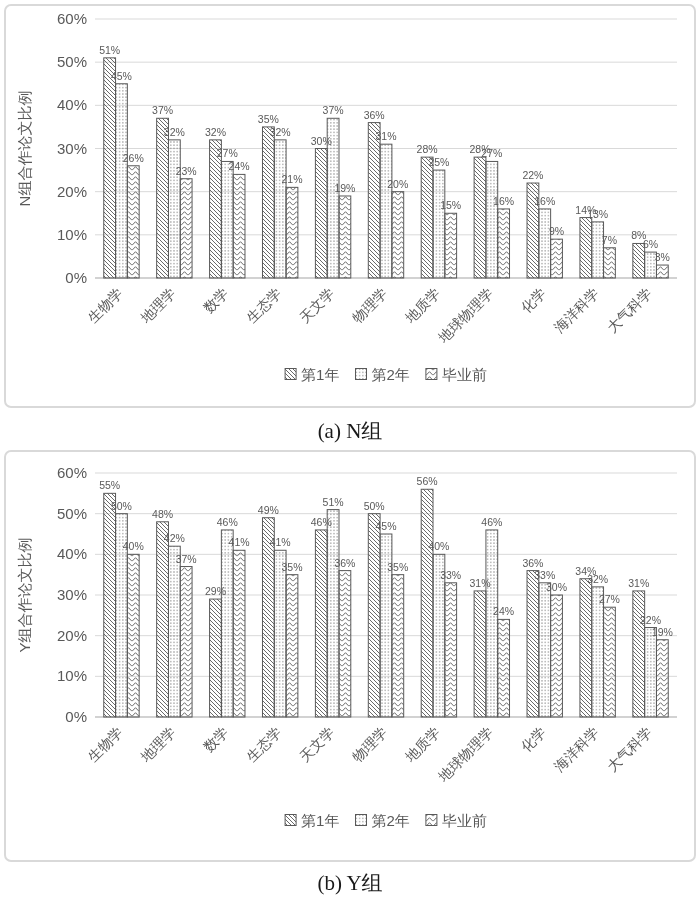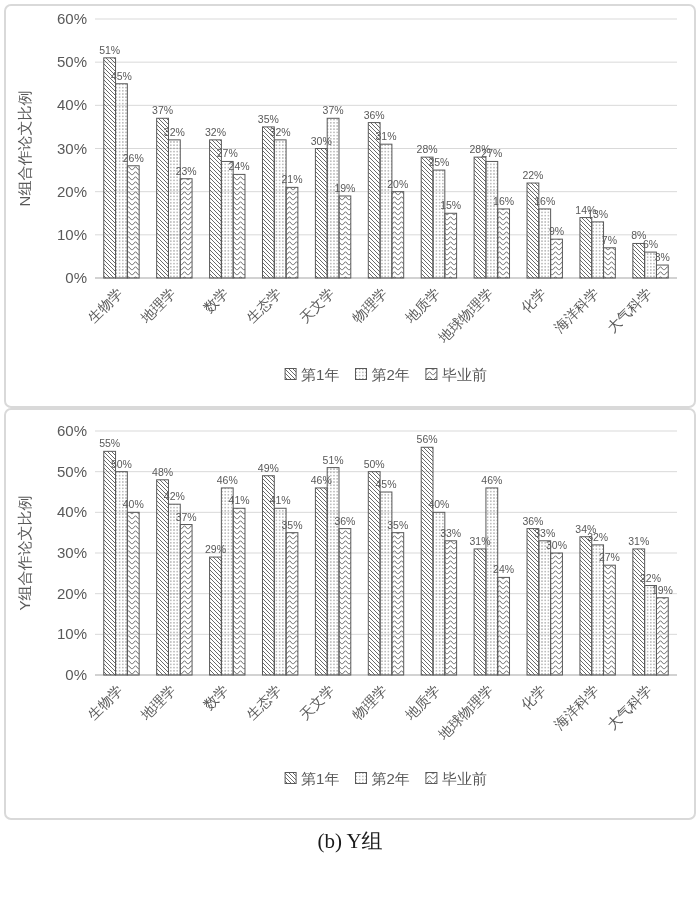--- a/index.html
+++ b/index.html
@@ -147,20 +147,21 @@
             <rect x="279.1" y="362.5" width="11" height="11" fill="url(#pat-diagonal-down-0)" stroke="#595959" stroke-width="1"></rect>
             <text x="295.1" y="373.5" fill="#595959" font-size="15">第1年</text>
             <rect x="349.5" y="362.5" width="11" height="11" fill="url(#pat-dots-0)" stroke="#595959" stroke-width="1"></rect>
             <text x="365.5" y="373.5" fill="#595959" font-size="15">第2年</text>
             <rect x="419.9" y="362.5" width="11" height="11" fill="url(#pat-zigzag-0)" stroke="#595959" stroke-width="1"></rect>
             <text x="435.9" y="373.5" fill="#595959" font-size="15">毕业前</text>
           </g>
         </svg></div>
   </div>
 
+  <div id="cap-a" class="caption">(a) N组</div>
 
   <div id="card-b" class="card">
     <div class="chart"><svg viewBox="0 0 688 408" width="688" height="408">
           <defs>
             <pattern id="pat-diagonal-down-1" width="4" height="4" patternUnits="userSpaceOnUse">
               <path d="M-1,-1 L5,5" stroke="#595959" stroke-width="0.9"></path>
             </pattern>
             <pattern id="pat-dots-1" width="3.2" height="3.2" patternUnits="userSpaceOnUse">
               <rect x="1.1" y="1.1" width="1" height="1" fill="#595959"></rect>
             </pattern>

